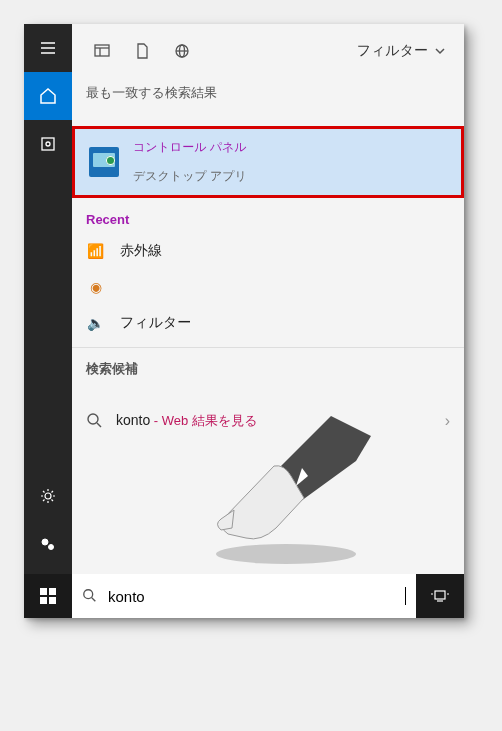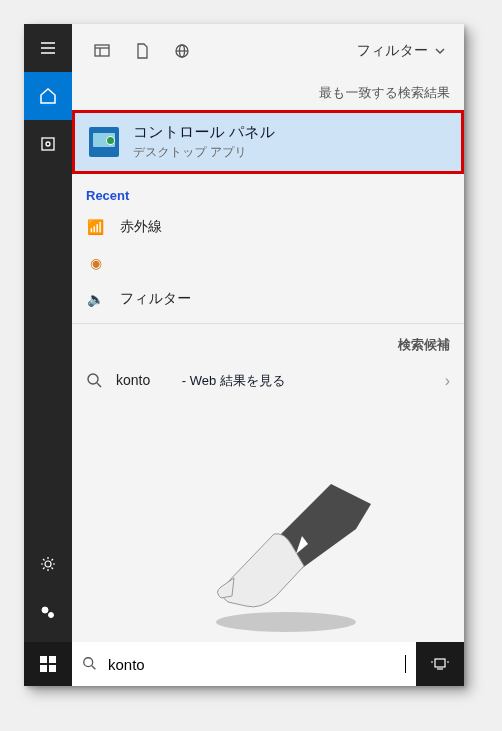--- a/index.html
+++ b/index.html
@@ -3,21 +3,21 @@
   <meta charset="utf-8">
   <style>
     * { margin: 0; padding: 0; box-sizing: border-box; font-family: "Segoe UI", "Yu Gothic UI", sans-serif; }
     body { background: #f0f0f0; width: 502px; height: 731px; position: relative; }
     
     .shadow-wrap {
       position: absolute;
       top: 24px;
       left: 24px;
       width: 440px;
-      height: 662px;
+      height: 594px;
       box-shadow: 6px 6px 12px rgba(0,0,0,0.35), 2px 2px 4px rgba(0,0,0,0.2);
     }
     
     .desktop-bg {
       position: absolute;
       top: 0; left: 0; right: 0; bottom: 0;
       background: linear-gradient(135deg, #0a3d5a 0%, #0d4d6e 50%, #0a2d42 100%);
     }
     
     .sidebar {
@@ -61,24 +61,23 @@
       cursor: pointer;
     }
     .hdr-spacer { flex: 1; }
     .filter {
       display: flex; align-items: center; gap: 6px;
       padding: 0 8px; cursor: pointer;
       font-size: 14px; color: #333;
     }
     
     .section-label {
-      padding: 6px 14px 8px 14px;
+      padding: 6px 14px 24px 14px;
       font-size: 13px;
       color: #555;
-      text-align: right;
     }
     
     .result-best {
       margin: 0 0 2px 0;
       padding: 10px 14px;
       background: #cfe3f7;
       border: 3px solid #d60000;
       display: flex;
       align-items: center;
       gap: 14px;
@@ -101,28 +100,28 @@
     }
     .icon-box::after {
       content: "";
       position: absolute;
       right: 4px; top: 9px;
       width: 9px; height: 9px;
       background: #2a9b4f;
       border-radius: 50%;
       box-shadow: inset 0 0 0 1px #fff;
     }
-    .result-title { font-size: 15px; color: #0f172a; }
-    .result-sub { font-size: 12px; color: #666; margin-top: 2px; }
+    .result-title { font-size: 12px; color: #a21caf; }
+    .result-sub { font-size: 12px; color: #666; margin-top: 12px; }
     
     .recent-label {
       padding: 12px 14px 6px 14px;
       font-size: 13px;
       font-weight: 600;
-      color: #1d4ed8;
+      color: #a21caf;
     }
     
     .recent-item {
       padding: 8px 14px;
       display: flex; align-items: center; gap: 14px;
       cursor: pointer;
       font-size: 14px; color: #222;
     }
     .recent-item .r-icon {
       width: 20px; height: 20px;
@@ -133,21 +132,21 @@
     
     .divider { height: 1px; background: #ddd; margin: 6px 0 0 0; }
     
     .suggest-item {
       padding: 10px 14px;
       display: flex; align-items: center; gap: 12px;
       cursor: pointer;
     }
     .search-icon-sm { width: 18px; height: 18px; flex-shrink: 0; }
     .suggest-text { flex: 1; font-size: 14px; color: #222; }
-    .suggest-hint { font-size: 13px; color: #0f172a; margin-left: 28px; }
+    .suggest-hint { font-size: 13px; color: #be185d; }
     .chevron-r { color: #999; font-size: 16px; }
     
     .taskbar {
       position: absolute;
       left: 0; right: 0; bottom: 0;
       height: 44px;
       background: #1a1a1a;
       display: flex;
       align-items: stretch;
     }

